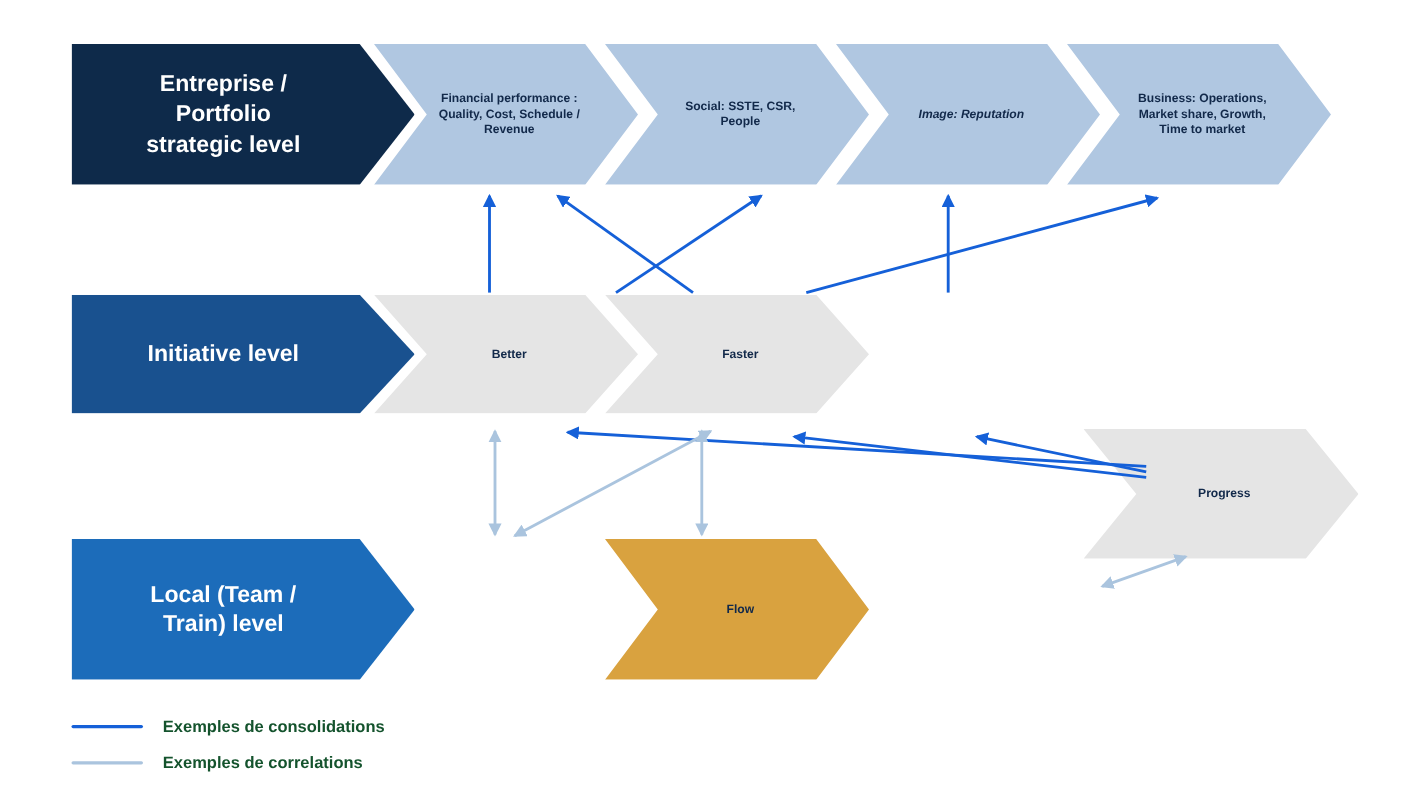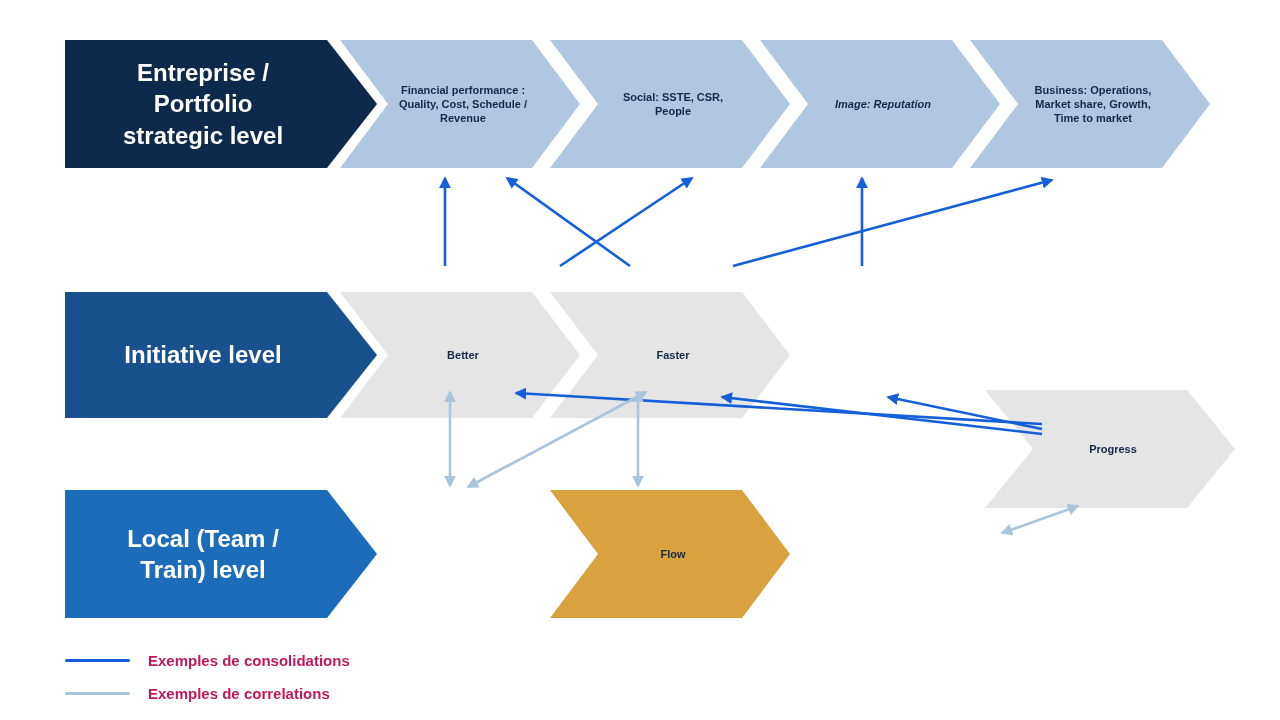--- a/index.html
+++ b/index.html
@@ -3,29 +3,29 @@
 <meta charset="utf-8">
 <style>
   html,body { margin:0; padding:0; background:#ffffff; font-family:"Liberation Sans", sans-serif; }
   .canvas { position:relative; width:1280px; height:720px; background:#ffffff; overflow:hidden; }
 
   .chev { position:absolute; display:flex; align-items:center; justify-content:center;
           text-align:center; font-weight:bold; box-sizing:border-box; }
 
   
   .lab { clip-path: polygon(0 0, calc(100% - 50px) 0, 100% 50%, calc(100% - 50px) 100%, 0 100%);
-         color:#ffffff; font-size:24px; line-height:1.3; white-space:pre-line;
+         color:#ffffff; font-size:21px; line-height:1.3; white-space:pre-line;
          padding:0 58px 0 22px; }
 
   
   .itm { clip-path: polygon(0 0, calc(100% - 48px) 0, 100% 50%, calc(100% - 48px) 100%, 0 100%, 48px 50%);
          color:#12294a; font-size:11px; line-height:1.3; padding:0 52px 0 58px; }
 
   .row1 { top:40px;  height:128px; }
-  .row2 { top:268px; height:126px;margin-top:24px; }
+  .row2 { top:268px; height:108px; }
   .rowp { top:390px; height:118px; }
   .row3 { top:490px; height:128px; }
 
   .pos-label { left:65px;  width:312px; }
   .pos-c1 { left:340px; width:240px; }
   .pos-c2 { left:550px; width:240px; }
   .pos-c3 { left:760px; width:240px;font-style:italic; }
   .pos-c4 { left:970px; width:240px; }
   .pos-progress { left:985px; width:250px; }
 
@@ -36,21 +36,21 @@
   .bg-loc-label { background:#1c6cba; }
   .bg-gold      { background:#d9a23f; }
 
   .overlay { position:absolute; top:0; left:0; width:1280px; height:720px; pointer-events:none; }
 
   .legend { position:absolute; left:65px; top:648px; }
   .legend-row { display:flex; align-items:center; height:24px; margin-bottom:9px; }
   .swatch { display:inline-block; width:65px; height:3px; border-radius:2px; }
   .sw-consol { background:#1560d8; }
   .sw-correl { background:#aac4de; }
-  .legend-label { margin-left:18px; font-weight:bold; font-size:15px; color:#be185d; }
+  .legend-label { margin-left:18px; font-weight:bold; font-size:15px; color:#14532d; }
 </style>
 </head>
 <body>
 
 <div class="canvas">
 
   <div class="chev lab row1 pos-label bg-ent-label">Entreprise /
 Portfolio
 strategic level</div>
   <div class="chev itm row1 pos-c1 bg-ent-item">Financial performance : Quality, Cost, Schedule / Revenue</div>

